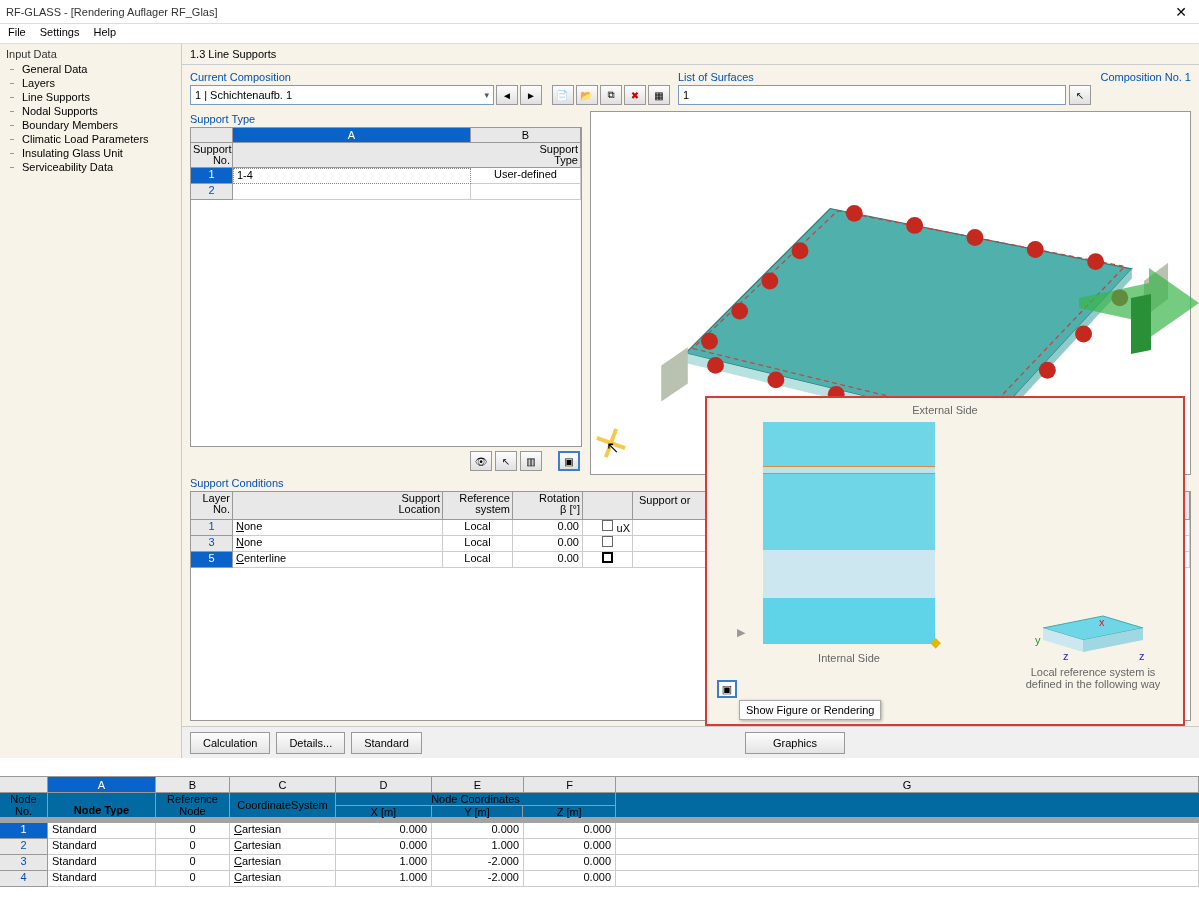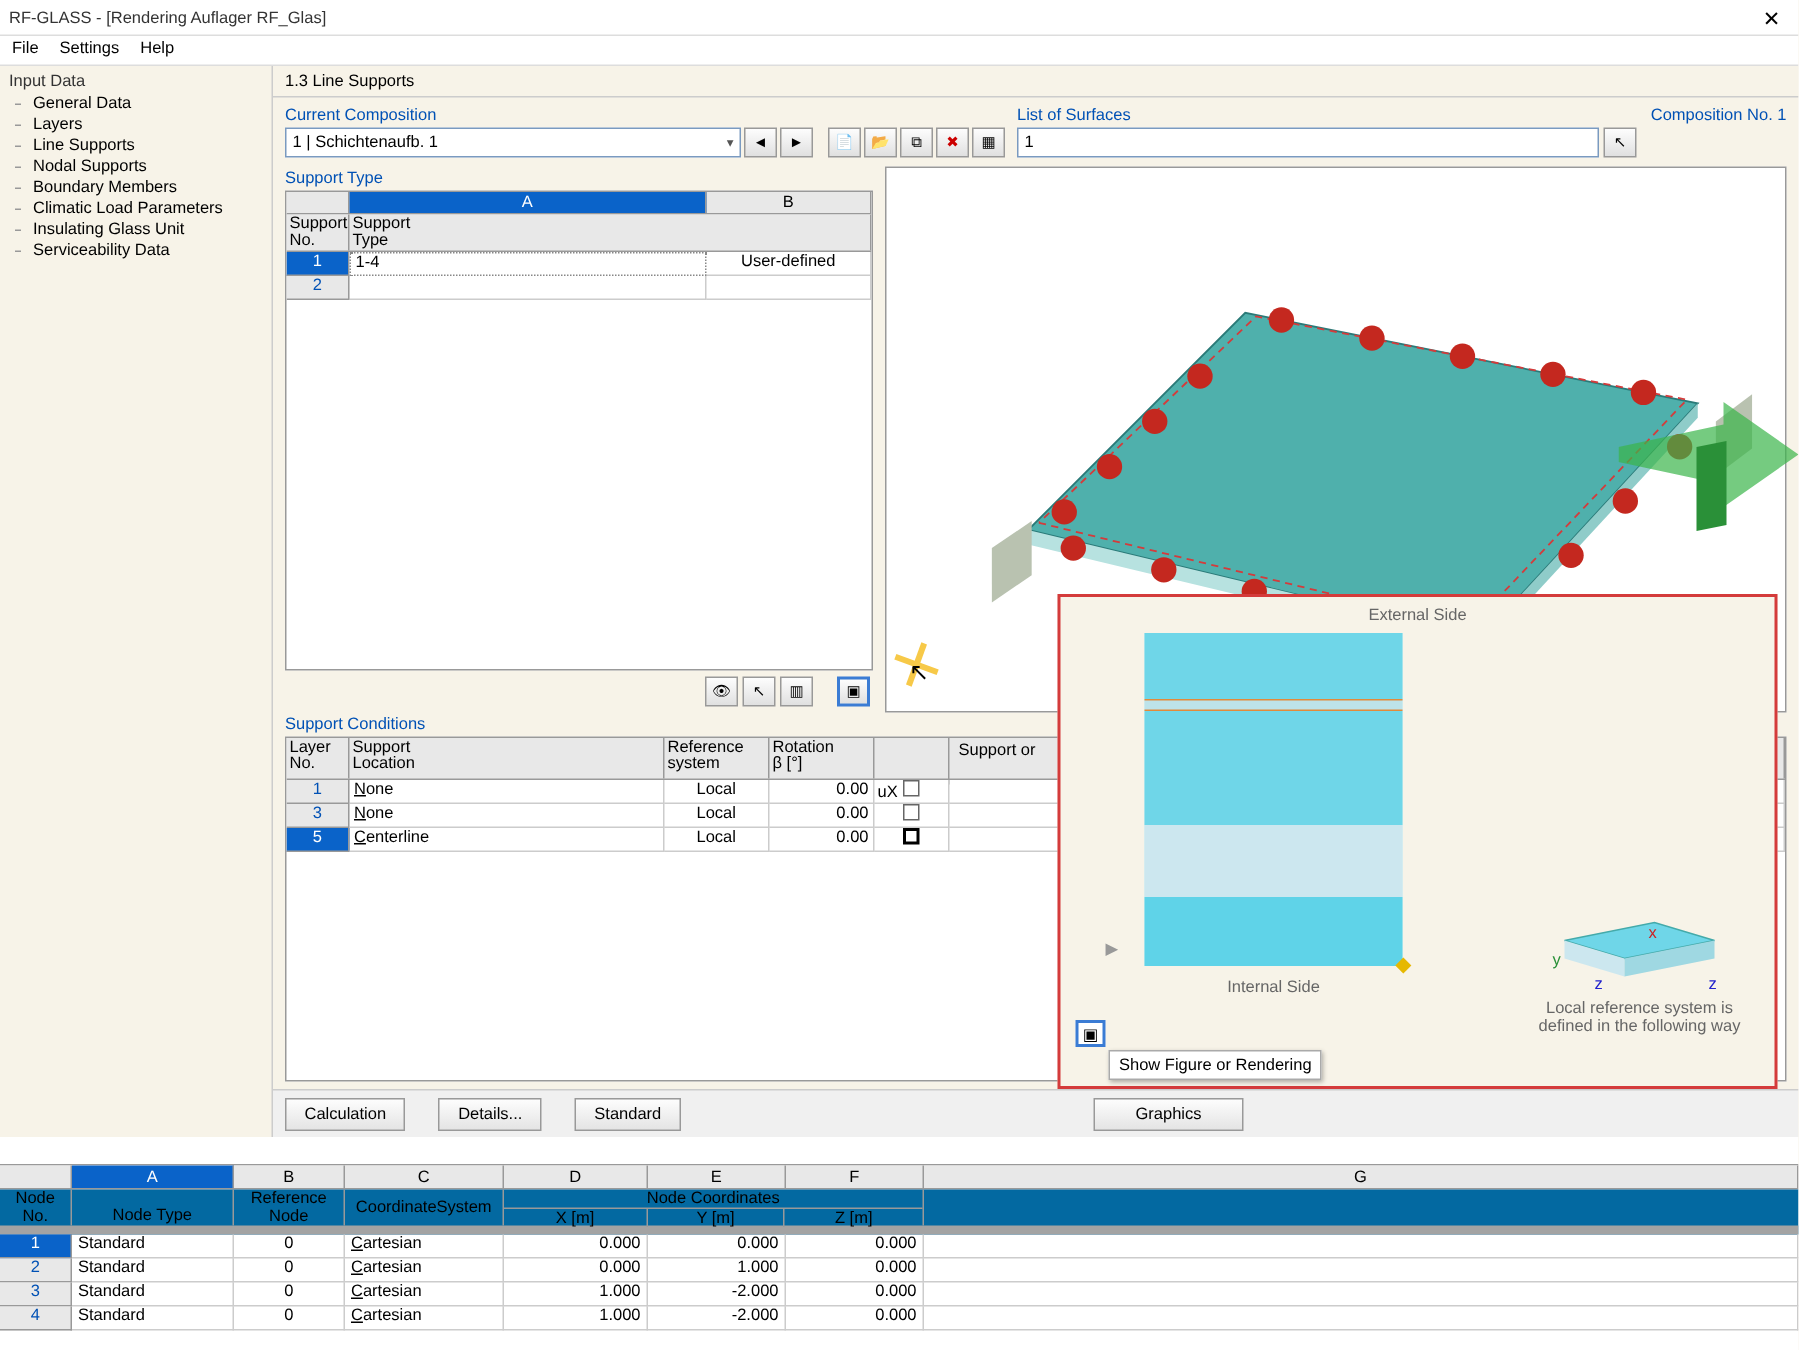--- a/index.html
+++ b/index.html
@@ -27,31 +27,31 @@
 .iconbtn { width: 22px; height: 20px; border: 1px solid #999; background: linear-gradient(#fdfdfd,#e0e0e0); display: inline-flex; align-items: center; justify-content: center; cursor: pointer; font-size: 10px; }
 .surf-input { width: 388px; height: 20px; border: 1px solid #7a9ac0; background: #fff; padding: 1px 4px; }
 .compno { position: absolute; right: 0; top: 2px; color: #0051b5; }
 .row2 { display: flex; gap: 8px; padding: 6px 8px 0 8px; height: 370px; }
 .support-type { flex: 0 0 392px; display: flex; flex-direction: column; }
 .grid { background: #fff; border: 1px solid #999; flex: 1; overflow: hidden; }
 .grid-header { display: flex; background: #e8e8e8; border-bottom: 1px solid #999; }
 .gh { border-right: 1px solid #999; text-align: center; padding: 1px 2px; }
 .gh.selected { background: #0a63c9; color: #fff; }
 .grid-sub { display: flex; background: #e8e8e8; border-bottom: 1px solid #999; }
-.gs { border-right: 1px solid #999; text-align: left; padding: 1px 2px; font-size: 10px; }
+.gs { border-right: 1px solid #999; text-align: right; padding: 1px 2px; font-size: 10px; }
 .grid-body .grow { display: flex; height: 16px; }
 .gc { border-right: 1px solid #ccc; border-bottom: 1px solid #ccc; padding: 0 3px; overflow: hidden; white-space: nowrap; }
 .rownum { background: #e8e8e8; text-align: center; color: #0051b5; border-right: 1px solid #999; border-bottom: 1px solid #999; }
 .rownum.active { background: #0a63c9; color: #fff; }
 .editcell { border: 1px dotted #888; background: #fff; }
 .render { flex: 1; background: #fff; border: 1px solid #999; position: relative; }
 .toolbar-row { display: flex; gap: 3px; justify-content: flex-end; padding: 4px 2px 4px 2px; }
 .support-cond { padding: 0 8px; height: 260px;}
 .sc-grid { background: #fff; border: 1px solid #999; height: 230px; overflow: hidden; }
-.bottom-btns { position: absolute; left: 0; right: 0; bottom: 0; height: 32px; display: flex; align-items: center; padding: 4px 8px; gap: 22px; background: #f0f0f0; border-top: 1px solid #ccc;}
+.bottom-btns { position: absolute; left: 0; right: 0; bottom: 0; height: 32px; display: flex; align-items: center; padding: 4px 8px; gap: 6px; background: #f0f0f0; border-top: 1px solid #ccc;}
 .bottom-btns .spacer { flex: 1; }
 .btn { height: 22px; padding: 0 12px; border: 1px solid #999; background: linear-gradient(#fdfdfd,#e4e4e4); cursor: pointer; }
 .lower-left-icons { background: #f0f0f0; padding: 4px 8px; display: flex; gap: 4px; border-top: 1px solid #ccc; width: 182px; position: absolute; left: 0; bottom: 0; height: 32px; align-items: center;}
 .node-table { position: absolute; top: 776px; left: 0; right: 0; bottom: 0; border-top: 1px solid #999; background: #fff; }
 .nt-head1 { display: flex; background: #e8e8e8; border-bottom: 1px solid #999; height: 16px; }
 .nt-head2 { display: flex; background: #0369a1; border-bottom: 6px solid #a3a3a3; height: 30px; }
 .nth { border-right: 1px solid #999; text-align: center; display: flex; align-items: center; justify-content: center; }
 .nth.sel { background: #0a63c9; color: #fff; }
 .nt-body .ntrow { display: flex; height: 16px; }
 .ntc { border-right: 1px solid #ccc; border-bottom: 1px solid #ccc; padding: 0 4px; overflow: hidden; white-space: nowrap; }
@@ -314,21 +314,21 @@
     <div class="nth" style="width:96px;">D</div>
     <div class="nth" style="width:92px;">E</div>
     <div class="nth" style="width:92px;">F</div>
     <div class="nth" style="flex:1;">G</div>
   </div>
   <div class="nt-head2">
     <div class="nth" style="width:48px; flex-direction:column;">
         <span>Node</span>
         <span>No.</span>
       </div>
-    <div class="nth" style="width:108px; align-items:flex-end; padding-bottom:1px;">Node Type</div>
+    <div class="nth" style="width:108px; align-items:flex-end; padding-bottom:1px;font-weight:bold;">Node Type</div>
     <div class="nth" style="width:74px; flex-direction:column;">
         <span>Reference</span>
         <span>Node</span>
       </div>
     <div class="nth" style="width:106px; flex-direction:row;">
         <span>Coordinate</span>
         <span>System</span>
       </div>
     <div class="nth" style="width:280px; flex-direction:column; padding:0;">
       <div style="border-bottom:1px solid #999; width:100%; text-align:center; height:14px;">Node Coordinates</div>

